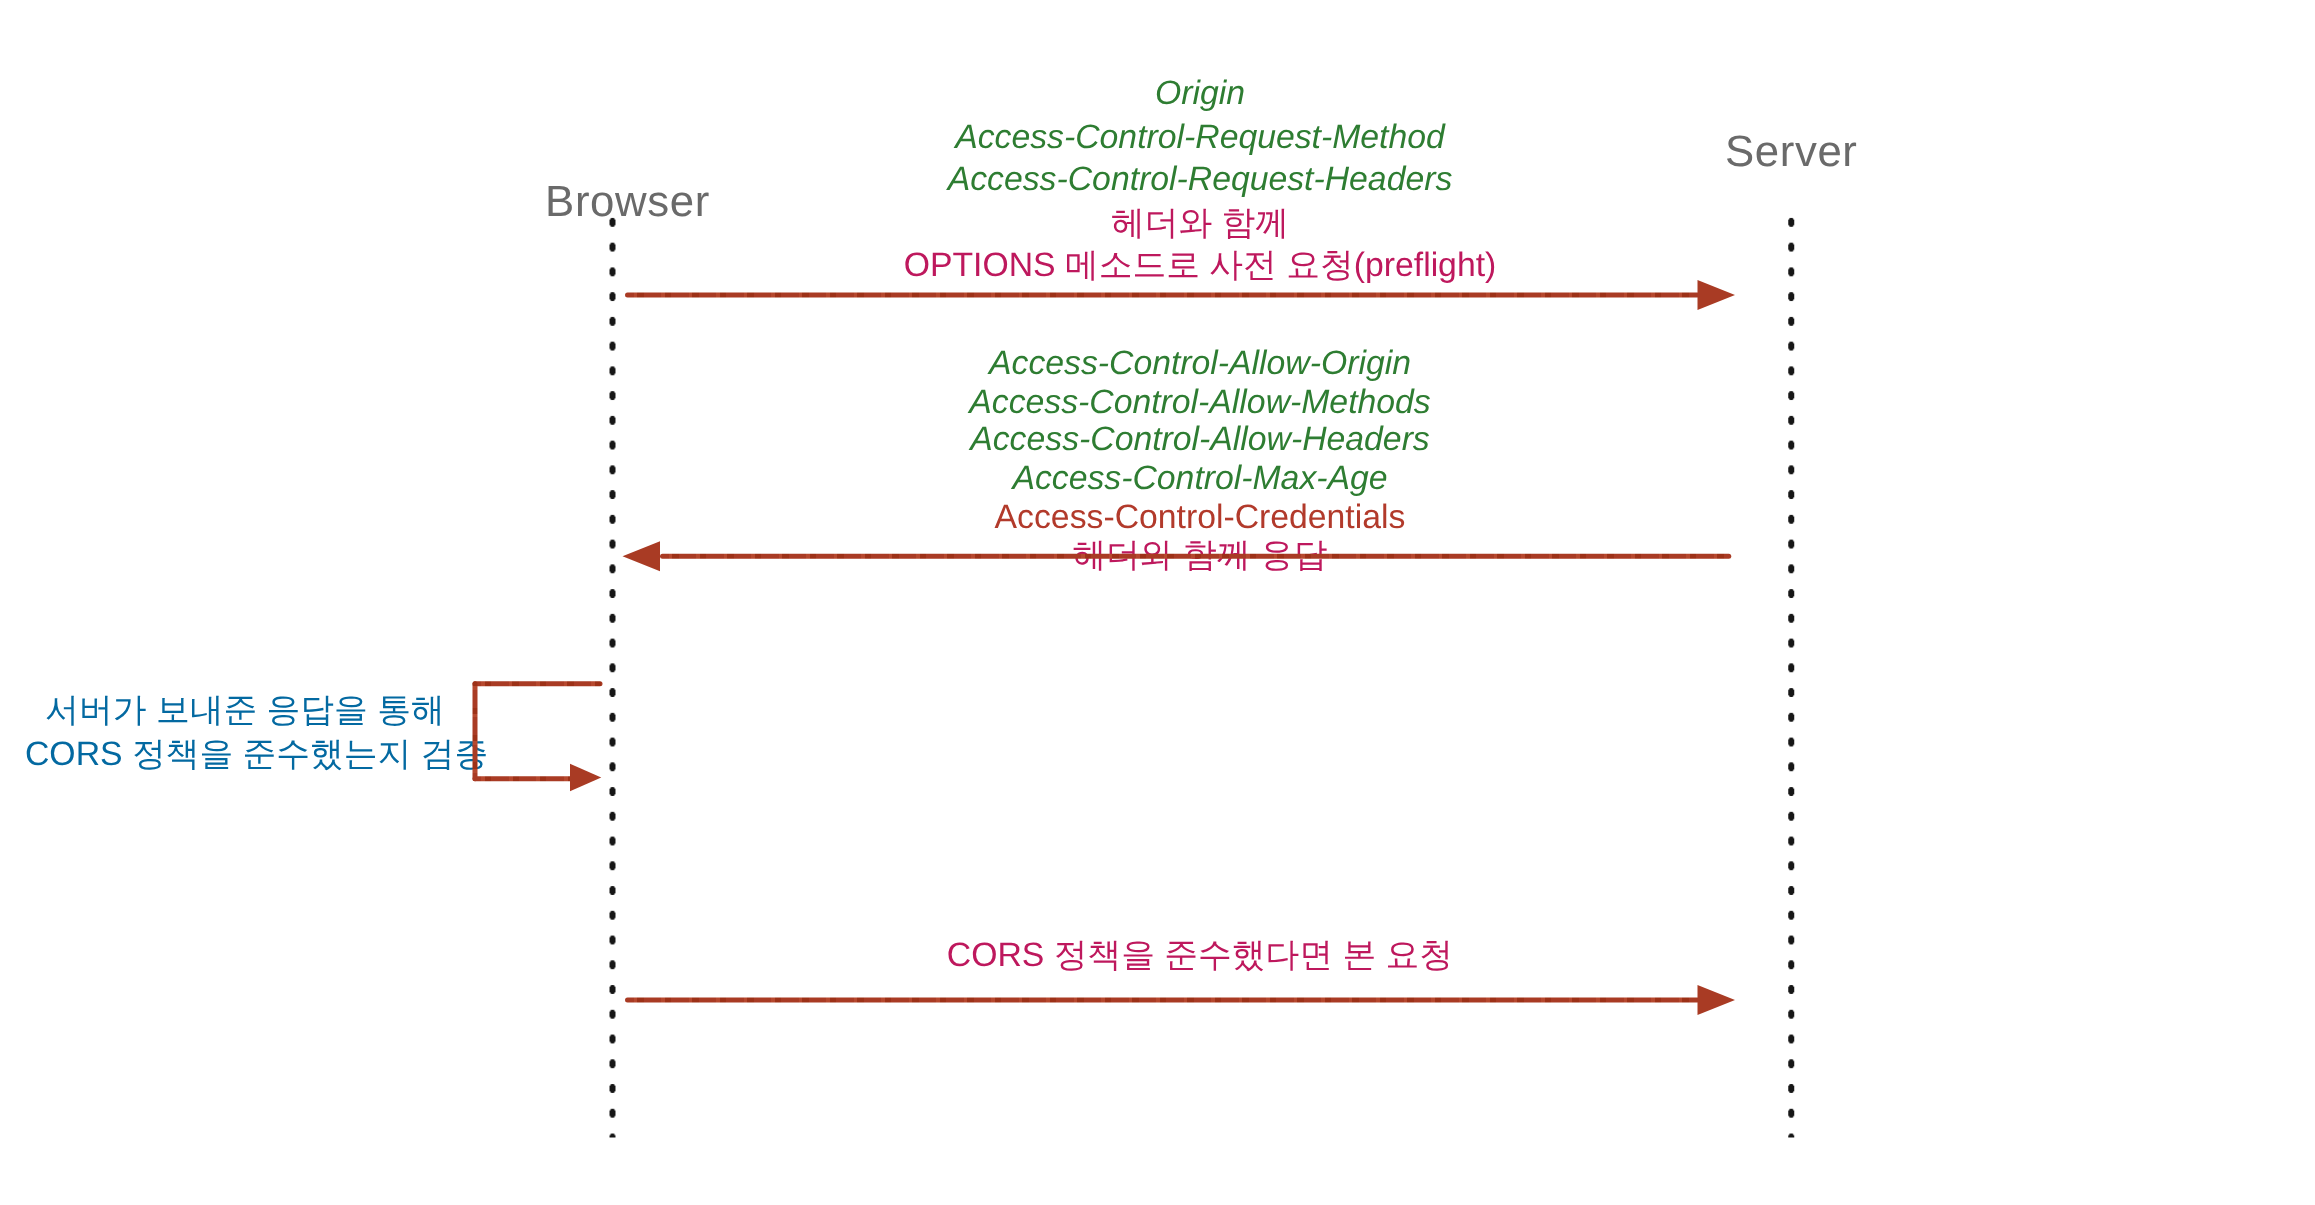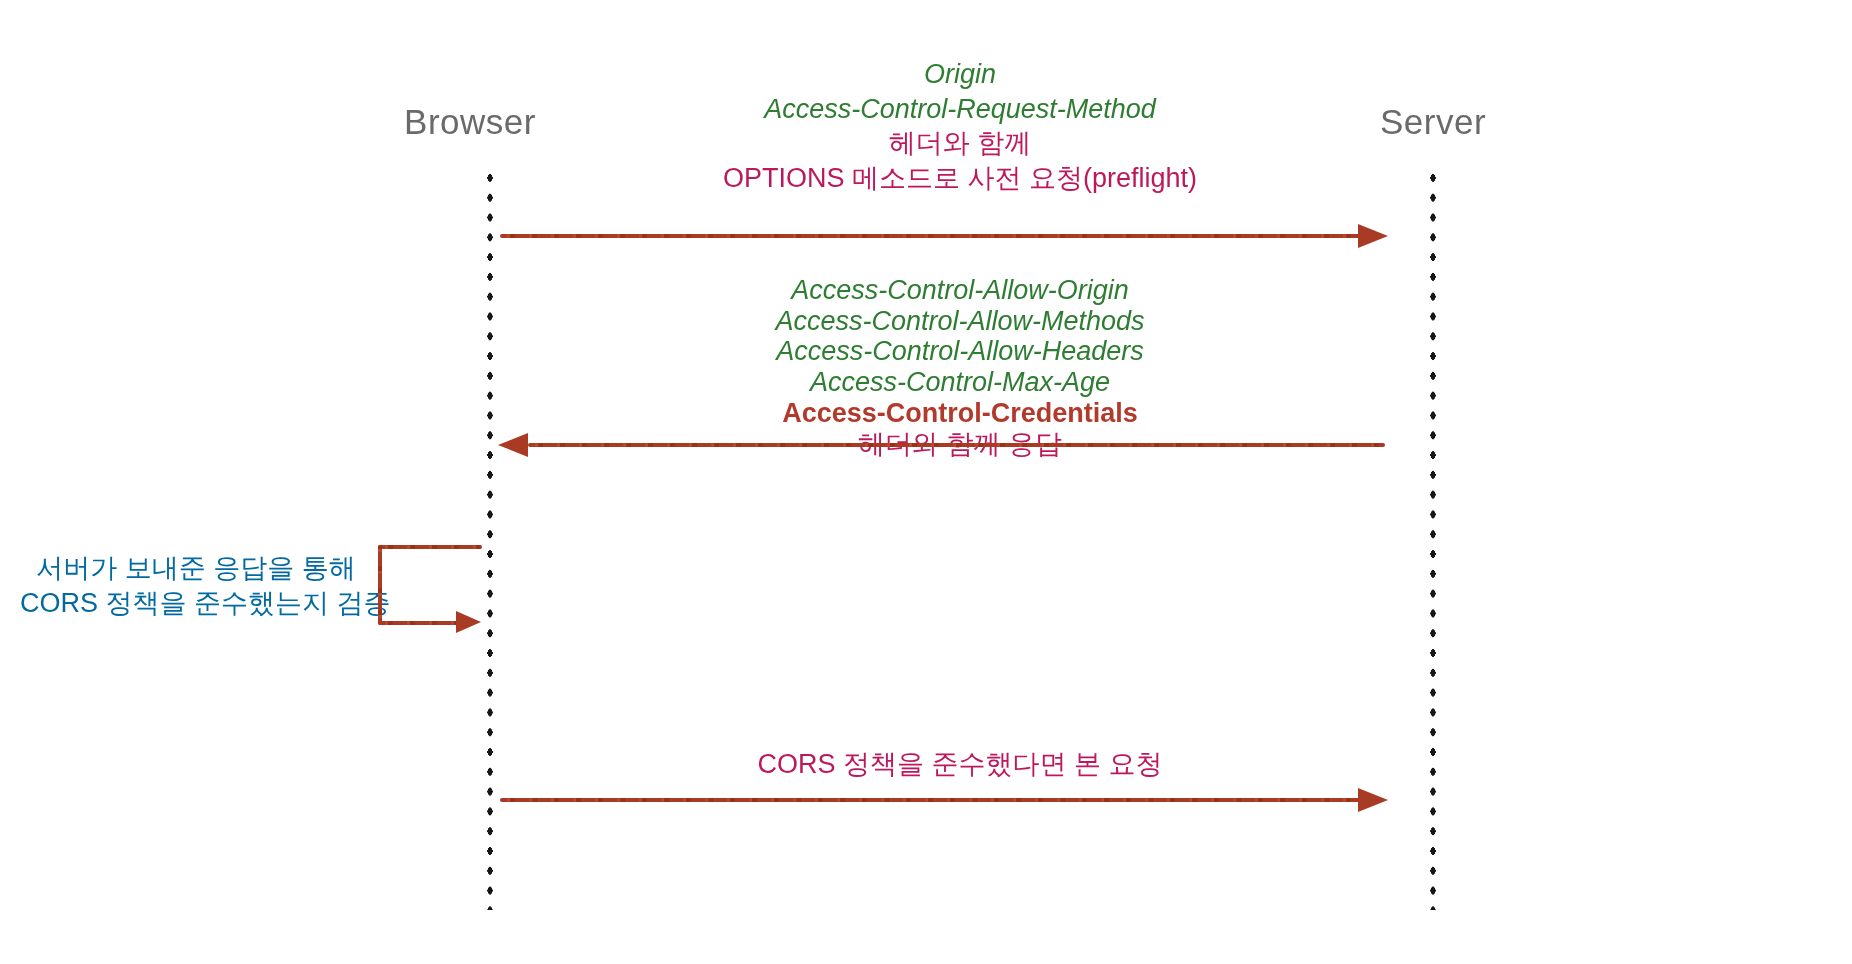--- a/index.html
+++ b/index.html
@@ -4,42 +4,42 @@
 <style>
   html,body{margin:0;padding:0;background:#ffffff;}
   .canvas{
     position:relative;width:1852px;height:964px;background:#ffffff;overflow:hidden;
     font-family:"Liberation Sans", sans-serif;
   }
   .actor-label{
     position:absolute;top:102px;transform:translateX(-50%);
     font-size:35px;color:#6a6a6a;letter-spacing:0.5px;white-space:nowrap;
   }
-  .actor-browser{left:470px;}
+  .actor-browser{left:502px;margin-top:40px;}
   .actor-server{left:1433px;}
   .lifeline{
     position:absolute;width:8px;top:168px;height:742px;
     background-image:radial-gradient(ellipse 2.7px 3.6px at 50% 50%, #161616 98%, rgba(0,0,0,0) 100%);
     background-size:8px 19.8px;background-repeat:repeat-y;
   }
   .lifeline-browser{left:486px;}
   .lifeline-server{left:1429px;}
 
   .msg-block{
     position:absolute;left:460px;width:1000px;text-align:center;white-space:nowrap;
   }
   .block-request{top:57px;}
   .block-request .line{line-height:34.5px;font-size:27px;}
   .block-response{top:275px;}
   .block-response .line{line-height:30.7px;font-size:27px;}
   .block-main{top:748px;}
   .block-main .line{line-height:32px;font-size:27px;}
   .t-green{color:#2e7d32;font-style:italic;}
   .t-gray{color:#be185d;}
-  .t-red{color:#b23a2b;font-weight:bold;}
+  .t-red{color:#b23a2b;font-weight:normal;}
 
   .note-block{
     position:absolute;left:20px;top:551px;width:352px;text-align:center;white-space:nowrap;
   }
   .note-block .line{line-height:35px;font-size:27px;color:#0369a1;}
 
   
   .arrow-line-h{
     position:absolute;height:4px;border-radius:2px;
     background:repeating-linear-gradient(90deg,#a93b24 0 7px,#b6482e 7px 10px,#9d3117 10px 15px,#a93b24 15px 22px);
@@ -82,20 +82,21 @@
 
   <div class="actor-label actor-browser">Browser</div>
   <div class="actor-label actor-server">Server</div>
 
   <div class="lifeline lifeline-browser"></div>
   <div class="lifeline lifeline-server"></div>
 
   <div class="msg-block block-request">
     <div class="line t-green">Origin</div>
     <div class="line t-green">Access-Control-Request-Method</div>
+    <div class="line t-green">Access-Control-Request-Headers</div>
     <div class="line t-gray">헤더와 함께</div>
     <div class="line t-gray">OPTIONS 메소드로 사전 요청(preflight)</div>
   </div>
 
   <div class="arrow-line-h" id="arrow1-line"></div>
   <div class="head-right" id="arrow1-head"></div>
 
   <div class="msg-block block-response">
     <div class="line t-green">Access-Control-Allow-Origin</div>
     <div class="line t-green">Access-Control-Allow-Methods</div>

